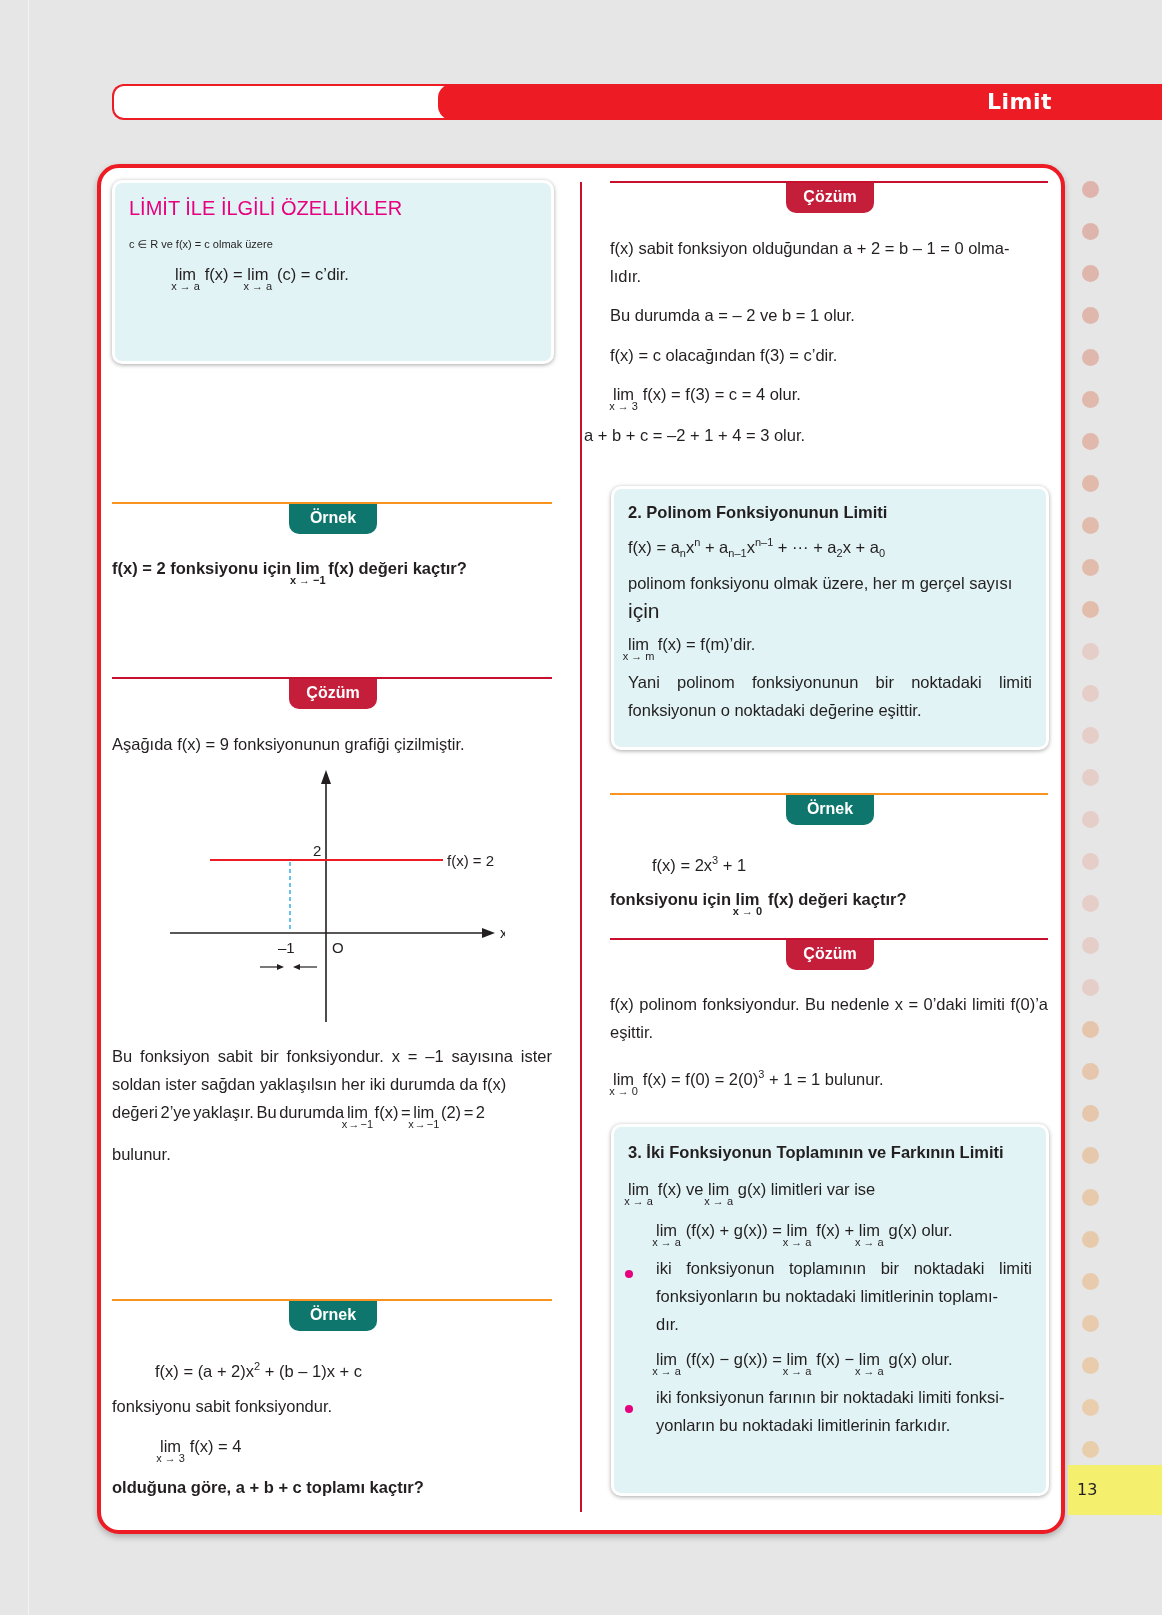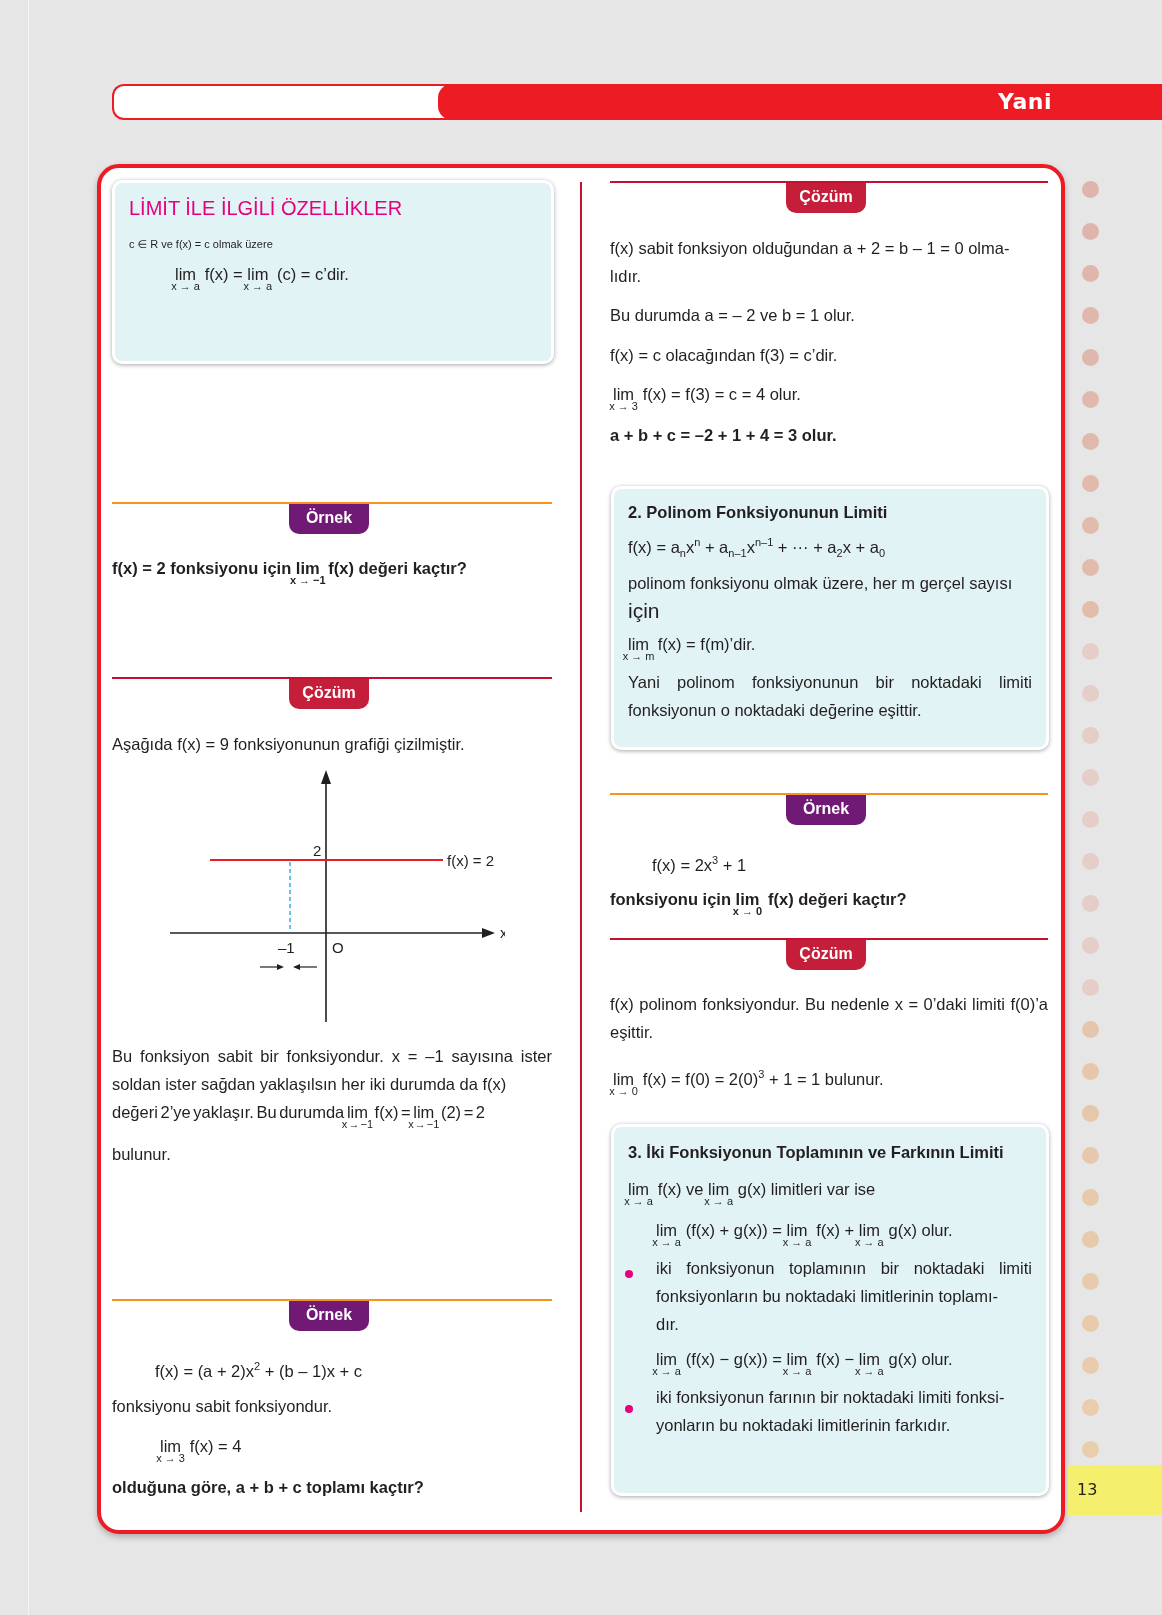--- a/index.html
+++ b/index.html
@@ -35,26 +35,26 @@
   .box-title-pink { color: #e6007e; font-weight: normal; font-size: 20px; margin-top: 4px; margin-bottom: 18px; }
   .box-subtitle { font-weight: bold; font-size: 16.5px; margin-bottom: 14px; }
 
   .txt { position: absolute; font-size: 16.5px; line-height: 28px; }
   .bold { font-weight: bold; }
   .just { text-align: justify; }
 
   
   .section-rule { position: absolute; height: 2px; }
   .section-tab {
-    position: absolute; height: 30px; width: 80px; color: #fff; font-weight: bold; font-size: 16px;
+    position: absolute; height: 30px; width: 88px; color: #fff; font-weight: bold; font-size: 16px;
     text-align: center; line-height: 28px; border-radius: 0 0 10px 10px;
   }
   .rule-orange { background: #f7931e; }
   .rule-red { background: #c8102e; }
-  .tab-orange { background: #701a75; }
+  .tab-orange { background: #0f766e; }
   .tab-red { background: #c41e3a; }
 
   
   .lim { display: inline-block; position: relative; text-align: center; vertical-align: baseline; margin-right: 4px; }
   .lim .l { display: block; line-height: 1; }
   .lim .s { position: absolute; left: 50%; transform: translateX(-50%); top: 15px; font-size: 11px; white-space: nowrap; line-height: 1; }
   .bold .lim .s { font-weight: bold; }
   sup { font-size: 11px; vertical-align: 7px; }
   sub { font-size: 11px; vertical-align: -4px; }
 
@@ -69,21 +69,21 @@
   svg text { font-family: "Liberation Sans", sans-serif; }
 </style>
 </head>
 <body>
 
 <div class="page-edge-line"></div>
 
 <div class="header-bar">
   <div class="header-white"></div>
   <div class="header-red">
-    <span class="header-title">Yani</span>
+    <span class="header-title">Limit</span>
   </div>
 </div>
 
 <div class="main-card"></div>
 <div class="col-divider"></div>
 
 <div class="info-box" style="left:112px; top:180px; width:442px; height:184px;">
   <div class="box-title-pink">LİMİT İLE İLGİLİ ÖZELLİKLER</div>
   <div style="font-size:11px; margin-bottom:14px;">c ∈ R ve f(x) = c olmak üzere</div>
   <div style="font-size:16.5px; padding-left:46px;">
@@ -155,21 +155,21 @@
 <div class="section-rule rule-red" style="left:610px; top:181px; width:438px;"></div>
 <div class="section-tab tab-red" style="left:786px; top:183px;">Çözüm</div>
 <div class="txt" style="left:610px; top:234px;">f(x) sabit fonksiyon olduğundan a + 2 = b – 1 = 0 olma-</div>
 <div class="txt" style="left:610px; top:262px;">lıdır.</div>
 <div class="txt" style="left:610px; top:301px;">Bu durumda a = – 2 ve b = 1 olur.</div>
 <div class="txt" style="left:610px; top:341px;">f(x) = c olacağından f(3) = c’dir.</div>
 <div class="txt" style="left:613px; top:380px;">
   <span class="lim"><span class="l">lim</span><span class="s">x → 3</span></span>
   <span>f(x) = f(3) = c = 4 olur.</span>
 </div>
-<div class="txt" style="left:610px; top:421px;font-weight:bold;">a + b + c = –2 + 1 + 4 = 3 olur.</div>
+<div class="txt" style="left:584px; top:421px;">a + b + c = –2 + 1 + 4 = 3 olur.</div>
 
 <div class="info-box" style="left:611px; top:486px; width:438px; height:264px;">
   <div class="box-subtitle" style="margin-top:4px;">2. Polinom Fonksiyonunun Limiti</div>
   <div style="font-size:16.5px; margin-bottom:10px;">
     <span>f(x) = a</span><sub>n</sub><span>x</span><sup>n</sup><span> + a</span><sub>n–1</sub><span>x</span><sup>n–1</sup><span> + ··· + a</span><sub>2</sub><span>x + a</span><sub>0</sub>
   </div>
   <div style="font-size:16.5px; line-height:28px;">polinom fonksiyonu olmak üzere, her m gerçel sayısı</div>
   <div style="font-size:21px; line-height:28px; margin-bottom:10px;">için</div>
   <div style="font-size:16.5px; margin-bottom:14px;">
     <span class="lim"><span class="l">lim</span><span class="s">x → m</span></span>

